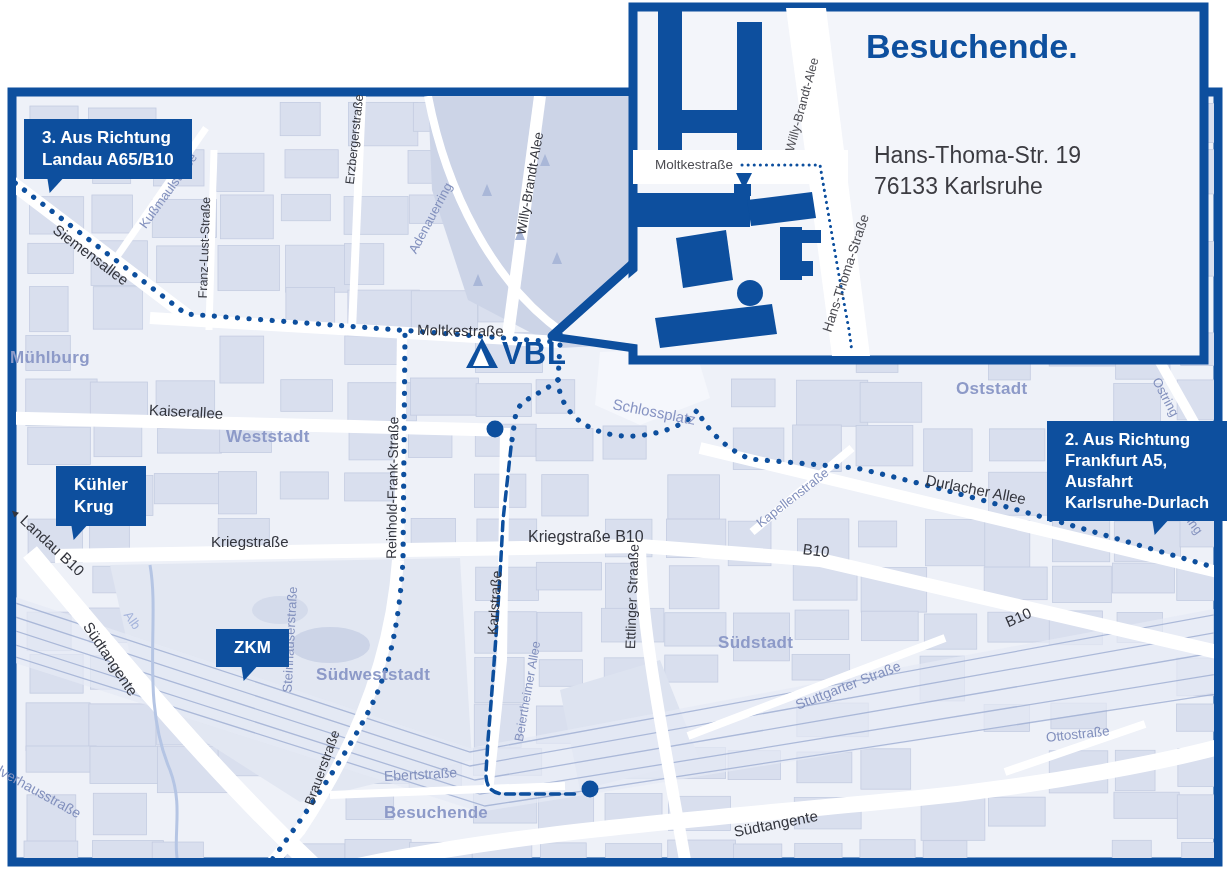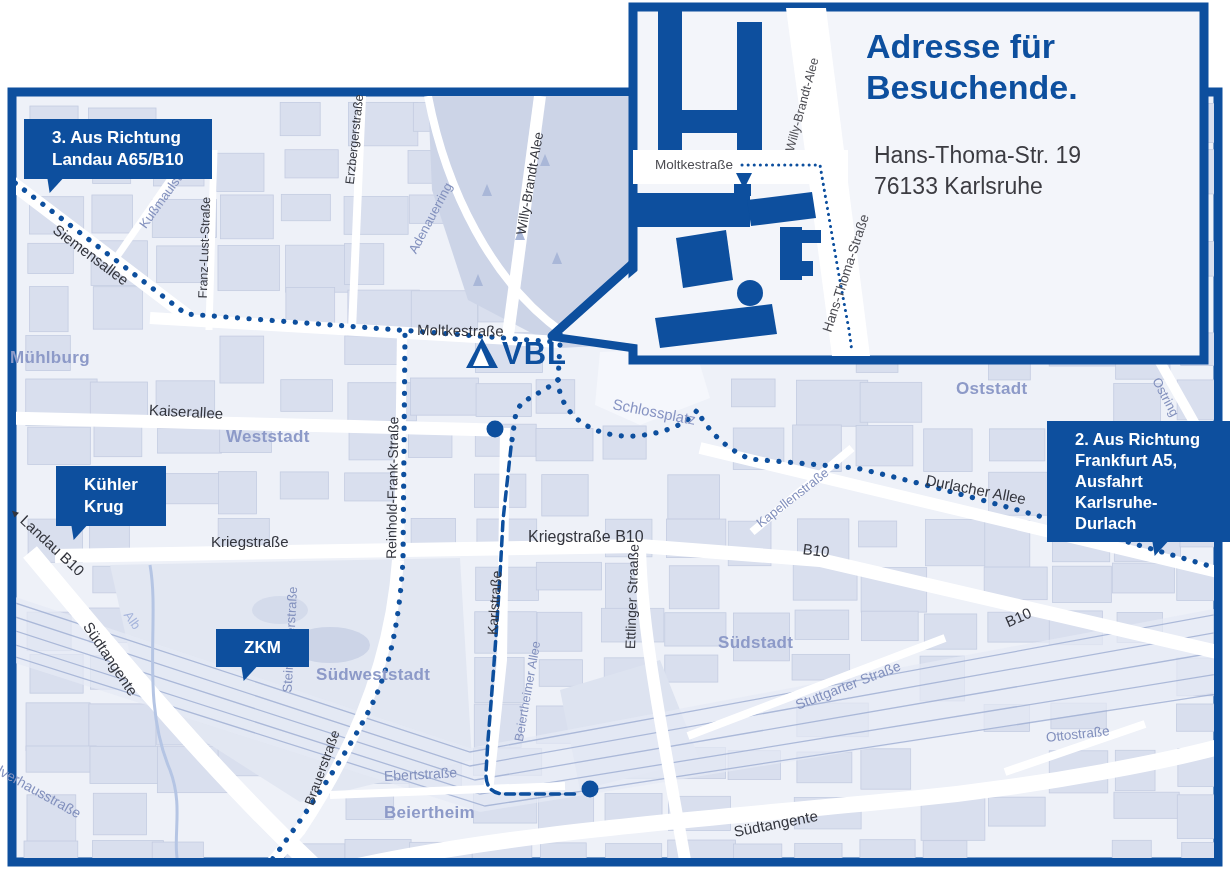--- a/index.html
+++ b/index.html
@@ -5,21 +5,21 @@
   html,body{margin:0;padding:0;width:1230px;height:874px;overflow:hidden;background:#ffffff;
     font-family:"Liberation Sans",sans-serif;}
   #stage{position:relative;width:1230px;height:874px;}
   #art{position:absolute;left:0;top:0;}
   .lbl{position:absolute;white-space:nowrap;transform-origin:0 50%;line-height:1;}
   .s-dark{color:#33353d;font-size:15px;}
   .s-blue{color:#8290bd;font-size:13px;}
   .water{color:#a6b5dc;}
   .district{color:#8d9ac8;font-size:17px;font-weight:bold;letter-spacing:.3px;}
   .callout{position:absolute;background:#0d4f9e;color:#ffffff;font-weight:bold;
-    font-size:17px;line-height:22px;padding:8px 28px;}
+    font-size:17px;line-height:22px;padding:8px 18px;}
   .callout .tail{position:absolute;bottom:-14px;width:0;height:0;
     border-top:15px solid #0d4f9e;border-left:5px solid transparent;
     border-right:11px solid transparent;transform:skewX(-10deg);}
   .center{}
   #vbl-logo{position:absolute;left:465px;top:337px;display:flex;align-items:flex-end;text-align:center;}
   #vbl-logo span{color:#0d4f9e;font-weight:bold;font-size:31px;line-height:30px;
     letter-spacing:1px;margin-left:3px;}
   .inset-title{position:absolute;left:866px;top:26px;color:#0d4f9e;font-weight:bold;
     font-size:34px;line-height:41px;}
   .inset-address{position:absolute;left:866px;top:140px;color:#3c3c42;
@@ -405,21 +405,21 @@
 <span class="lbl s-blue" style="left:1156px;top:372px;transform:rotate(62deg)">Ostring</span>
 <span class="lbl s-blue" style="left:1176px;top:492px;transform:rotate(55deg)">Ostring</span>
 <span class="lbl s-blue" style="left:-16px;top:754px;font-size:14px;transform:rotate(29deg)">Pulverhausstraße</span>
 <span class="lbl s-blue water" style="left:127px;top:606px;transform:rotate(55deg)">Alb</span>
 
 <span class="lbl district" style="left:10px;top:349px">Mühlburg</span>
 <span class="lbl district" style="left:226px;top:428px">Weststadt</span>
 <span class="lbl district" style="left:956px;top:380px">Oststadt</span>
 <span class="lbl district" style="left:718px;top:634px">Südstadt</span>
 <span class="lbl district" style="left:316px;top:666px">Südweststadt</span>
-<span class="lbl district" style="left:384px;top:804px">Beiertheim</span>
+<span class="lbl district" style="left:384px;top:804px">Besuchende</span>
 
 <div id="vbl-logo">
   <svg width="34" height="32" viewBox="0 0 34 32">
     <polygon points="1,31 17,1 33,31" fill="#0d4f9e"></polygon>
     <polygon points="8,29 16,11 24,29" fill="#ffffff"></polygon>
   </svg>
   <span>VBL</span>
 </div>
 
 <div class="callout" style="left:24px;top:119px">
@@ -438,21 +438,20 @@
 </div>
 <div class="callout" style="left:1047px;top:421px;font-size:16.5px;line-height:21px">
   <div>2. Aus Richtung</div>
   <div>Frankfurt A5,</div>
   <div>Ausfahrt</div>
   <div>Karlsruhe-Durlach</div>
   <span class="tail" style="left:104px"></span>
 </div>
 
 <div class="inset-title">
-  <div>Adresse für</div>
   <div>Besuchende.</div>
 </div>
 <div class="inset-address">
   <div>Hans-Thoma-Str. 19</div>
   <div>76133 Karlsruhe</div>
 </div>
 <span class="lbl inset-street" style="left:655px;top:158px">Moltkestraße</span>
 <span class="lbl inset-street" style="left:790px;top:145px;font-size:12.5px;transform:rotate(-75deg)">Willy-Brandt-Alee</span>
 <span class="lbl inset-street" style="left:827px;top:325px;transform:rotate(-72deg)">Hans-Thoma-Straße</span>
 

